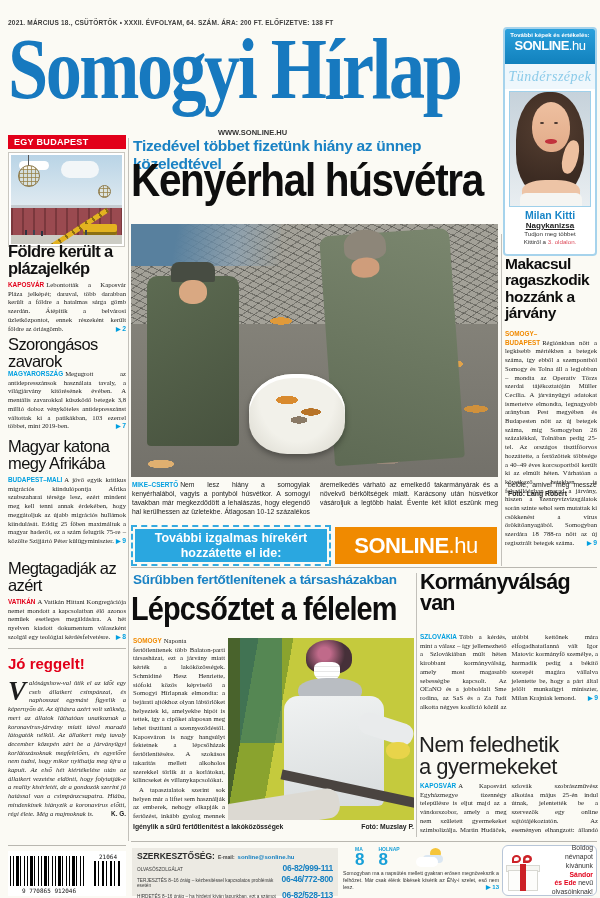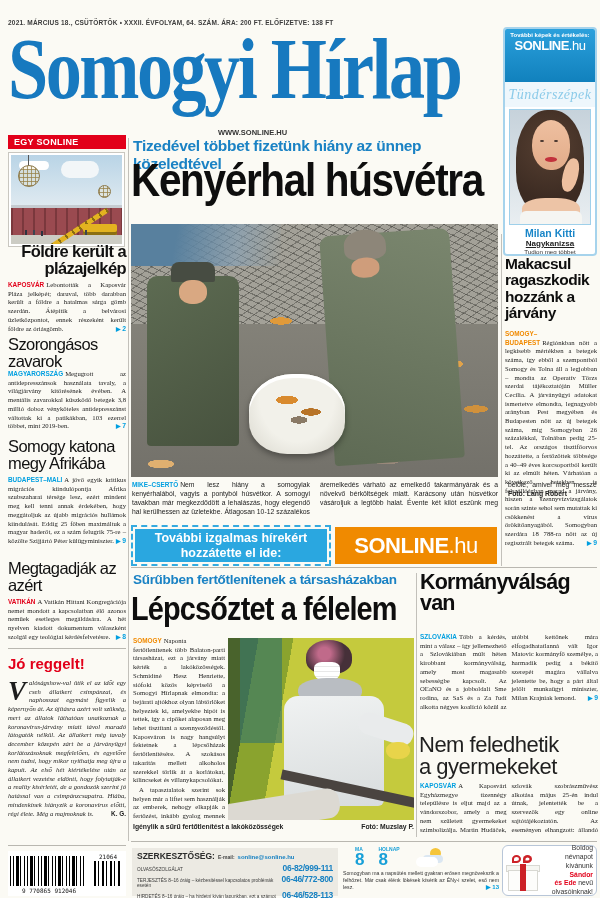--- a/index.html
+++ b/index.html
@@ -7,21 +7,21 @@
   .page { position:relative; width:600px; height:898px; background:#fbfaf4; overflow:hidden; margin:0 auto; color:#1a1a1a; }
   .abs { position:absolute; }
 
   
   .dateline { left:8px; top:19px; width:490px; font-size:6.5px; font-weight:700; color:#3c3c3c; letter-spacing:.2px; }
   .masthead { left:8px; top:24px; width:500px; white-space:nowrap; font-family:"Liberation Serif",serif; font-weight:700; font-size:86px; line-height:1.05; color:#1779bf; letter-spacing:-3px; transform:scaleX(.84); transform-origin:0 0; }
   .website { left:0; top:128px; width:505px; text-align:center; font-size:7.5px; font-weight:700; color:#333; }
 
   
   .promo { left:503px; top:27px; width:94px; height:229px; background:#fff; border:2px solid #a6d3ec; border-radius:4px; overflow:hidden; }
-  .promo-head { height:53px; background:linear-gradient(#2ba0dc,#1181bd); color:#fff; text-align:center; padding-top:3px; }
+  .promo-head { height:35px; background:linear-gradient(#2ba0dc,#1181bd); color:#fff; text-align:center; padding-top:3px; }
   .promo-head .l1 { font-size:6px; font-weight:700; }
   .promo-head .l2 { font-size:13px; font-weight:900; letter-spacing:-.5px; }
   .promo-head .l2 b { font-weight:900; } .promo-head .l2 i { font-style:normal; font-weight:400; }
   .promo-script { height:25px; background:#eef7fc; color:#8ccbe9; font-family:"Liberation Serif",serif; font-style:italic; font-size:14px; text-align:center; line-height:25px; letter-spacing:.5px; }
   .portrait { position:relative; margin:2px 4px; height:116px; border:1px solid #9fd0ea; background:linear-gradient(#c6d2db,#e9eef1); overflow:hidden; }
   .pt-hair { position:absolute; left:6px; top:0; width:68px; height:104px; background:radial-gradient(circle at 50% 35%, #574032, #3c2b22 70%); border-radius:46% 46% 40% 40%; }
   .pt-face { position:absolute; left:22px; top:10px; width:38px; height:50px; background:linear-gradient(#eec0a0,#e2ab89); border-radius:50% 50% 45% 48%; }
   .pt-eyes { position:absolute; left:30px; top:30px; width:4px; height:2px; background:#40302a; border-radius:50%; box-shadow:14px 0 0 #40302a; }
   .pt-lips { position:absolute; left:35px; top:47px; width:12px; height:5px; background:#c2323c; border-radius:45% 45% 50% 50%; }
   .pt-hand { position:absolute; right:12px; top:48px; width:15px; height:34px; background:#eec0a0; border-radius:45%; transform:rotate(14deg); }
@@ -47,21 +47,21 @@
   .pc-build { position:absolute; left:0; right:0; bottom:9px; height:30px; background:repeating-linear-gradient(90deg, rgba(40,10,12,.28) 0 2px, transparent 2px 11px), #9a4a50; border-top:3px solid #c6ccd1; }
   .pc-ground { position:absolute; left:0; right:0; bottom:0; height:9px; background:#ccccc4; }
   .pc-sphere { position:absolute; border-radius:50%; border:1px solid #8d7a4c; background:repeating-linear-gradient(0deg, rgba(150,128,70,.75) 0 1px, transparent 1px 4px), repeating-linear-gradient(90deg, rgba(150,128,70,.75) 0 1px, transparent 1px 4px), rgba(235,225,200,.35); }
   .pc-s1 { left:7px; top:10px; width:22px; height:22px; }
   .pc-s2 { right:11px; top:30px; width:13px; height:13px; }
   .pc-cable { position:absolute; left:17px; top:0; width:1px; height:11px; background:#555; }
   .pc-boom { position:absolute; left:26px; bottom:32px; width:72px; height:5px; background:repeating-linear-gradient(90deg,#e3b320 0 6px,#8a6d10 6px 8px); transform:rotate(-33deg); transform-origin:100% 100%; }
   .pc-truck { position:absolute; right:5px; bottom:9px; width:34px; height:11px; background:#e3b320; border-radius:2px; box-shadow:inset 0 -3px 0 #8c6f12; }
   .pc-people { position:absolute; left:14px; bottom:9px; width:2px; height:5px; background:#2c3440; box-shadow:8px 0 0 #3c4450, 16px 1px 0 #2c3440, 60px 0 0 #3c4450; }
   .lc-title { left:8px; width:118px; font-size:16.5px; line-height:1.02; letter-spacing:-.6px; color:#111; }
-  .lc-title.bold { font-weight:700;text-align:right; }
+  .lc-title.bold { font-weight:700; }
   .lc-title.reg { font-weight:400; }
   .lc-body { left:8px; width:118px; }
   .jr-title { left:8px; top:655px; font-size:15px; font-weight:700; color:#e2001a; }
   .jr-body { left:8px; top:679px; width:118px; height:160px; font-style:italic; overflow:hidden; }
   .dc { float:left; font-family:"Liberation Serif",serif; font-style:italic; font-weight:700; font-size:27px; line-height:.78; margin:2px 3px 0 0; color:#1d1d1d; }
   .sig { float:right; font-weight:700; font-style:normal; font-family:"Liberation Sans",sans-serif; font-size:6.4px; }
   .barcode-wrap { left:8px; top:851px; width:118px; height:45px; background:#fff; }
   .bc-main { position:absolute; left:2px; top:5px; width:76px; height:30px; background:repeating-linear-gradient(90deg,#000 0 1.5px,#fff 1.5px 3px,#000 3px 4px,#fff 4px 6.5px,#000 6.5px 9px,#fff 9px 10px,#000 10px 11px,#fff 11px 14px); }
   .bc-digits { position:absolute; left:0px; top:36px; width:82px; text-align:center; font-family:"DejaVu Sans Mono",monospace; font-size:6px; color:#111; }
   .bc-addon { position:absolute; left:86px; top:10px; width:28px; height:25px; background:repeating-linear-gradient(90deg,#000 0 2px,#fff 2px 4.5px,#000 4.5px 5.5px,#fff 5.5px 8px); }
@@ -184,21 +184,21 @@
       <div class="pt-top"></div>
     </div>
     <div class="promo-name">Milan Kitti</div>
     <div class="promo-city">Nagykanizsa</div>
     <div class="promo-note">
       <span>Tudjon meg többet</span><br>
       <span>Kittiről a </span><span class="rd">3. oldalon.</span>
     </div>
   </div>
 
-  <div class="abs badge">EGY SONLINE</div>
+  <div class="abs badge">EGY BUDAPEST</div>
 
   <div class="abs photo-crane">
     <div class="pc-in">
       <div class="pc-cloud"></div>
       <div class="pc-build"></div>
       <div class="pc-ground"></div>
       <div class="pc-cable"></div>
       <div class="pc-sphere pc-s1"></div>
       <div class="pc-sphere pc-s2"></div>
       <div class="pc-boom"></div>
@@ -212,21 +212,21 @@
     <span class="lbl c-red">KAPOSVÁR</span><span>Lebontották a Kaposvár Pláza jelképét; daruval, több darabban került a földre a hatalmas sárga gömb szerdán. Átépítik a belvárosi üzletközpontot, ennek részeként került földre az óriásgömb.</span>
     <span class="pg">2</span>
   </p>
 
   <div class="abs lc-title reg" style="top:336px">Szorongásos zavarok</div>
   <p class="abs lc-body body-txt" style="top:370px">
     <span class="lbl c-cyan">MAGYARORSZÁG</span><span>Megugrott az antidepresszánsok használata tavaly, a világjárvány kitörésének évében. A mentális zavarokkal küszködő betegek 3,8 millió doboz vényköteles antidepresszánst váltottak ki a patikákban, 103 ezerrel többet, mint 2019-ben.</span>
     <span class="pg">7</span>
   </p>
 
-  <div class="abs lc-title reg" style="top:438px">Somogy katona megy Afrikába</div>
+  <div class="abs lc-title reg" style="top:438px">Magyar katona megy Afrikába</div>
   <p class="abs lc-body body-txt" style="top:476px">
     <span class="lbl c-cyan">BUDAPEST–MALI</span><span>A jövő egyik kritikus migrációs kiindulópontja Afrika szubszaharai térsége lesz, ezért mindent meg kell tenni annak érdekében, hogy meggátoljuk az újabb migrációs hullámok kiindulását. Eddig 25 főben maximáltuk a magyar haderőt, ez a szám felugrik 75-re – közölte Szijjártó Péter külügyminiszter.</span>
     <span class="pg">9</span>
   </p>
 
   <div class="abs lc-title reg" style="top:560px">Megtagadják az azért</div>
   <p class="abs lc-body body-txt" style="top:598px">
     <span class="lbl c-red">VATIKÁN</span><span>A Vatikán Hittani Kongregációja nemet mondott a kapcsolatban élő azonos neműek esetleges megáldására. A hét nyelven kiadott dokumentum válaszként szolgál egy teológiai kérdésfelvetésre.</span>
     <span class="pg">8</span>
   </p>
@@ -344,21 +344,21 @@
     <div class="edit-row">
       <span class="rl">OLVASÓSZOLGÁLAT</span>
       <span class="ph">06-82/999-111</span>
     </div>
     <div class="edit-row">
       <span class="rl">TERJESZTÉS 8–16 óráig – kézbesítéssel kapcsolatos problémák esetén</span>
       <span class="ph">06-46/772-800</span>
     </div>
     <div class="edit-row">
       <span class="rl">HIRDETÉS 8–16 óráig – ha hirdetni kíván lapunkban, ezt a számot hívja</span>
-      <span class="ph">06-46/528-113</span>
+      <span class="ph">06-82/528-113</span>
     </div>
   </div>
 
   <div class="abs weather">
     <div class="w-top">
       <div class="w-cell">
         <div class="wl">MA</div>
         <div class="wt">8</div>
       </div>
       <div class="w-cell">

